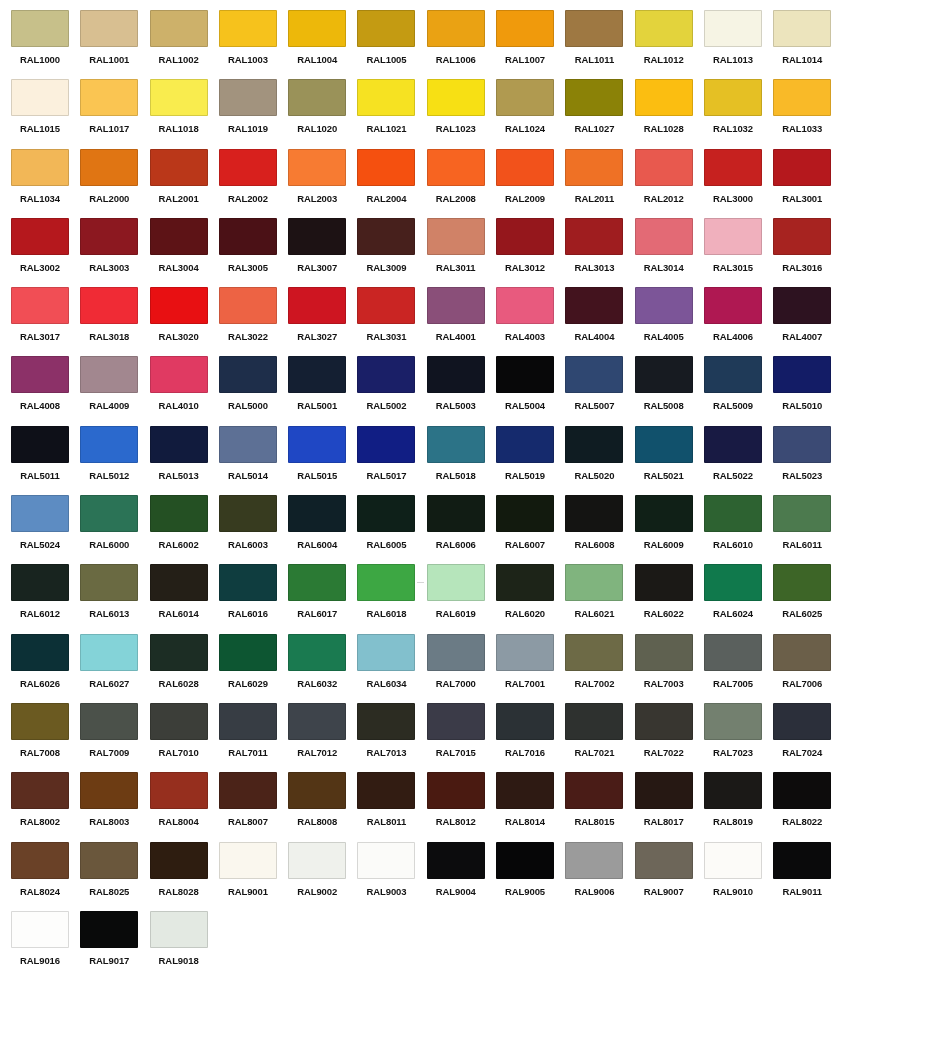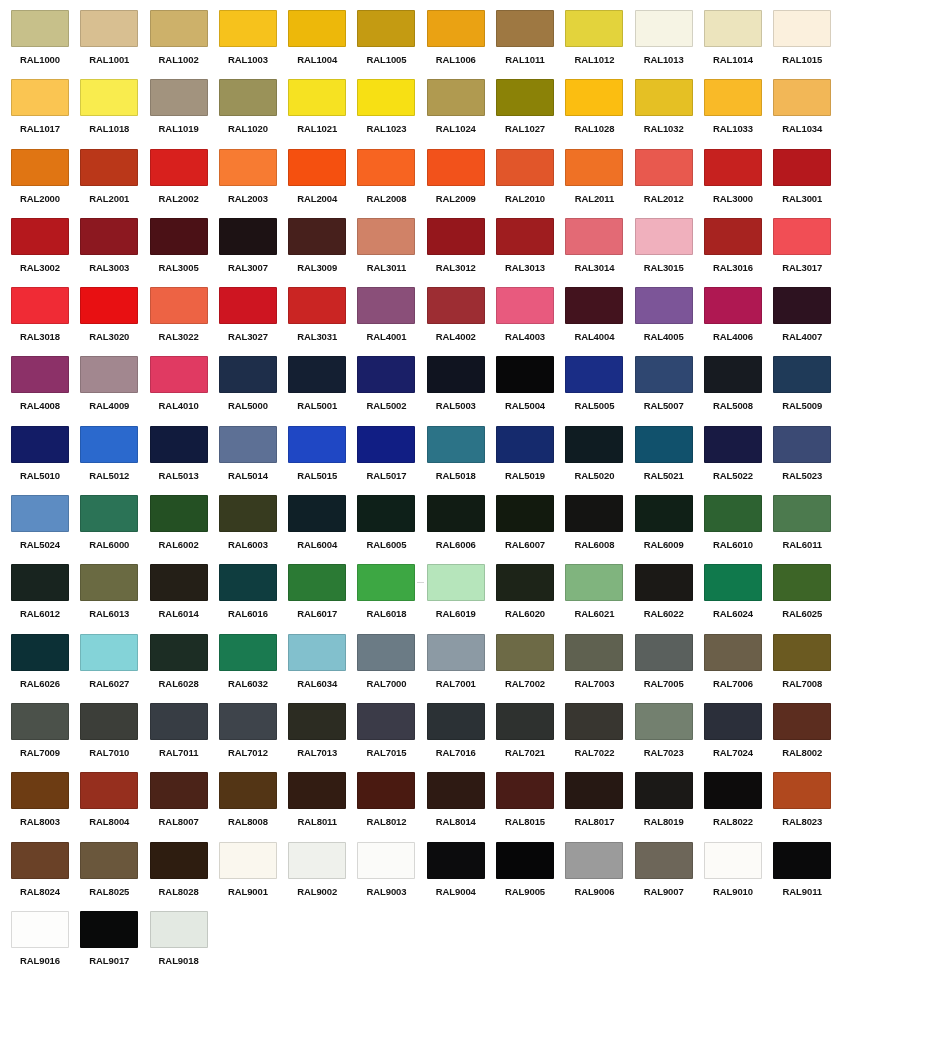--- a/index.html
+++ b/index.html
@@ -90,20 +90,24 @@
     </div>
     <div class="swatch-cell">
       <div class="swatch-chip" style="background: rgb(196, 155, 18);"></div>
       <div class="swatch-label">RAL1005</div>
     </div>
     <div class="swatch-cell">
       <div class="swatch-chip" style="background: rgb(234, 162, 19);"></div>
       <div class="swatch-label">RAL1006</div>
     </div>
     <div class="swatch-cell">
+      <div class="swatch-chip" style="background: rgb(240, 154, 12);"></div>
+      <div class="swatch-label">RAL1007</div>
+    </div>
+    <div class="swatch-cell">
       <div class="swatch-chip" style="background: rgb(158, 120, 66);"></div>
       <div class="swatch-label">RAL1011</div>
     </div>
     <div class="swatch-cell">
       <div class="swatch-chip" style="background: rgb(227, 211, 60);"></div>
       <div class="swatch-label">RAL1012</div>
     </div>
     <div class="swatch-cell">
       <div class="swatch-chip" style="background: rgb(246, 244, 228);"></div>
       <div class="swatch-label">RAL1013</div>
@@ -186,24 +190,20 @@
     </div>
     <div class="swatch-cell">
       <div class="swatch-chip" style="background: rgb(247, 100, 33);"></div>
       <div class="swatch-label">RAL2008</div>
     </div>
     <div class="swatch-cell">
       <div class="swatch-chip" style="background: rgb(242, 82, 27);"></div>
       <div class="swatch-label">RAL2009</div>
     </div>
     <div class="swatch-cell">
-      <div class="swatch-chip" style="background: rgb(225, 86, 42);"></div>
-      <div class="swatch-label">RAL2010</div>
-    </div>
-    <div class="swatch-cell">
       <div class="swatch-chip" style="background: rgb(239, 113, 37);"></div>
       <div class="swatch-label">RAL2011</div>
     </div>
     <div class="swatch-cell">
       <div class="swatch-chip" style="background: rgb(232, 89, 78);"></div>
       <div class="swatch-label">RAL2012</div>
     </div>
     <div class="swatch-cell">
       <div class="swatch-chip" style="background: rgb(198, 33, 31);"></div>
       <div class="swatch-label">RAL3000</div>
@@ -214,20 +214,24 @@
     </div>
     <div class="swatch-cell">
       <div class="swatch-chip" style="background: rgb(181, 24, 29);"></div>
       <div class="swatch-label">RAL3002</div>
     </div>
     <div class="swatch-cell">
       <div class="swatch-chip" style="background: rgb(140, 24, 32);"></div>
       <div class="swatch-label">RAL3003</div>
     </div>
     <div class="swatch-cell">
+      <div class="swatch-chip" style="background: rgb(93, 19, 22);"></div>
+      <div class="swatch-label">RAL3004</div>
+    </div>
+    <div class="swatch-cell">
       <div class="swatch-chip" style="background: rgb(75, 17, 22);"></div>
       <div class="swatch-label">RAL3005</div>
     </div>
     <div class="swatch-cell">
       <div class="swatch-chip" style="background: rgb(29, 18, 20);"></div>
       <div class="swatch-label">RAL3007</div>
     </div>
     <div class="swatch-cell">
       <div class="swatch-chip" style="background: rgb(71, 32, 28);"></div>
       <div class="swatch-label">RAL3009</div>
@@ -278,24 +282,20 @@
     </div>
     <div class="swatch-cell">
       <div class="swatch-chip" style="background: rgb(202, 37, 35);"></div>
       <div class="swatch-label">RAL3031</div>
     </div>
     <div class="swatch-cell">
       <div class="swatch-chip" style="background: rgb(138, 79, 121);"></div>
       <div class="swatch-label">RAL4001</div>
     </div>
     <div class="swatch-cell">
-      <div class="swatch-chip" style="background: rgb(157, 45, 51);"></div>
-      <div class="swatch-label">RAL4002</div>
-    </div>
-    <div class="swatch-cell">
       <div class="swatch-chip" style="background: rgb(232, 90, 126);"></div>
       <div class="swatch-label">RAL4003</div>
     </div>
     <div class="swatch-cell">
       <div class="swatch-chip" style="background: rgb(67, 19, 30);"></div>
       <div class="swatch-label">RAL4004</div>
     </div>
     <div class="swatch-cell">
       <div class="swatch-chip" style="background: rgb(124, 85, 152);"></div>
       <div class="swatch-label">RAL4005</div>
@@ -334,38 +334,38 @@
     </div>
     <div class="swatch-cell">
       <div class="swatch-chip" style="background: rgb(16, 20, 32);"></div>
       <div class="swatch-label">RAL5003</div>
     </div>
     <div class="swatch-cell">
       <div class="swatch-chip" style="background: rgb(8, 8, 9);"></div>
       <div class="swatch-label">RAL5004</div>
     </div>
     <div class="swatch-cell">
-      <div class="swatch-chip" style="background: rgb(26, 45, 134);"></div>
-      <div class="swatch-label">RAL5005</div>
-    </div>
-    <div class="swatch-cell">
       <div class="swatch-chip" style="background: rgb(47, 71, 113);"></div>
       <div class="swatch-label">RAL5007</div>
     </div>
     <div class="swatch-cell">
       <div class="swatch-chip" style="background: rgb(23, 27, 33);"></div>
       <div class="swatch-label">RAL5008</div>
     </div>
     <div class="swatch-cell">
       <div class="swatch-chip" style="background: rgb(31, 58, 88);"></div>
       <div class="swatch-label">RAL5009</div>
     </div>
     <div class="swatch-cell">
       <div class="swatch-chip" style="background: rgb(19, 28, 102);"></div>
       <div class="swatch-label">RAL5010</div>
+    </div>
+    <div class="swatch-cell">
+      <div class="swatch-chip" style="background: rgb(14, 16, 24);"></div>
+      <div class="swatch-label">RAL5011</div>
     </div>
     <div class="swatch-cell">
       <div class="swatch-chip" style="background: rgb(43, 105, 205);"></div>
       <div class="swatch-label">RAL5012</div>
     </div>
     <div class="swatch-cell">
       <div class="swatch-chip" style="background: rgb(17, 27, 61);"></div>
       <div class="swatch-label">RAL5013</div>
     </div>
     <div class="swatch-cell">
@@ -507,20 +507,24 @@
     </div>
     <div class="swatch-cell">
       <div class="swatch-chip" style="background: rgb(132, 211, 216);"></div>
       <div class="swatch-label">RAL6027</div>
     </div>
     <div class="swatch-cell">
       <div class="swatch-chip" style="background: rgb(28, 45, 36);"></div>
       <div class="swatch-label">RAL6028</div>
     </div>
     <div class="swatch-cell">
+      <div class="swatch-chip" style="background: rgb(13, 86, 50);"></div>
+      <div class="swatch-label">RAL6029</div>
+    </div>
+    <div class="swatch-cell">
       <div class="swatch-chip" style="background: rgb(26, 122, 80);"></div>
       <div class="swatch-label">RAL6032</div>
     </div>
     <div class="swatch-cell">
       <div class="swatch-chip" style="background: rgb(130, 192, 205);"></div>
       <div class="swatch-label">RAL6034</div>
     </div>
     <div class="swatch-cell">
       <div class="swatch-chip" style="background: rgb(107, 123, 133);"></div>
       <div class="swatch-label">RAL7000</div>
@@ -633,24 +637,20 @@
       <div class="swatch-chip" style="background: rgb(38, 24, 19);"></div>
       <div class="swatch-label">RAL8017</div>
     </div>
     <div class="swatch-cell">
       <div class="swatch-chip" style="background: rgb(27, 25, 23);"></div>
       <div class="swatch-label">RAL8019</div>
     </div>
     <div class="swatch-cell">
       <div class="swatch-chip" style="background: rgb(13, 12, 12);"></div>
       <div class="swatch-label">RAL8022</div>
-    </div>
-    <div class="swatch-cell">
-      <div class="swatch-chip" style="background: rgb(176, 72, 30);"></div>
-      <div class="swatch-label">RAL8023</div>
     </div>
     <div class="swatch-cell">
       <div class="swatch-chip" style="background: rgb(106, 65, 39);"></div>
       <div class="swatch-label">RAL8024</div>
     </div>
     <div class="swatch-cell">
       <div class="swatch-chip" style="background: rgb(106, 87, 60);"></div>
       <div class="swatch-label">RAL8025</div>
     </div>
     <div class="swatch-cell">

